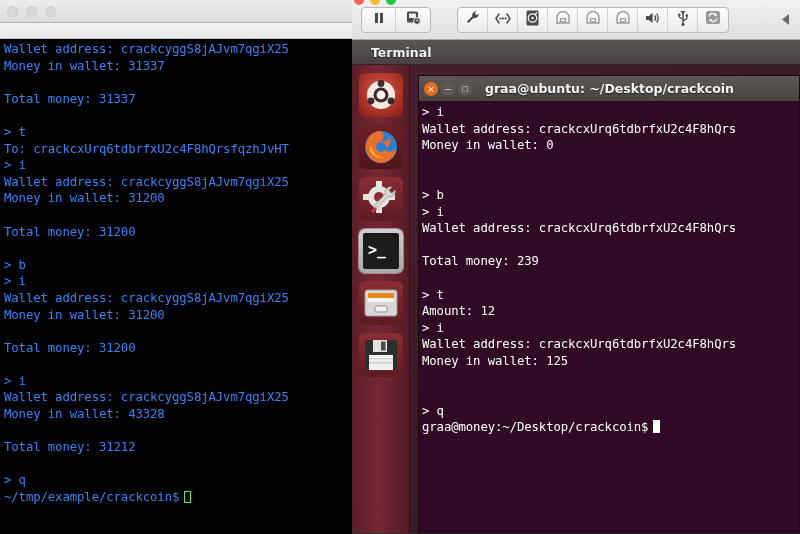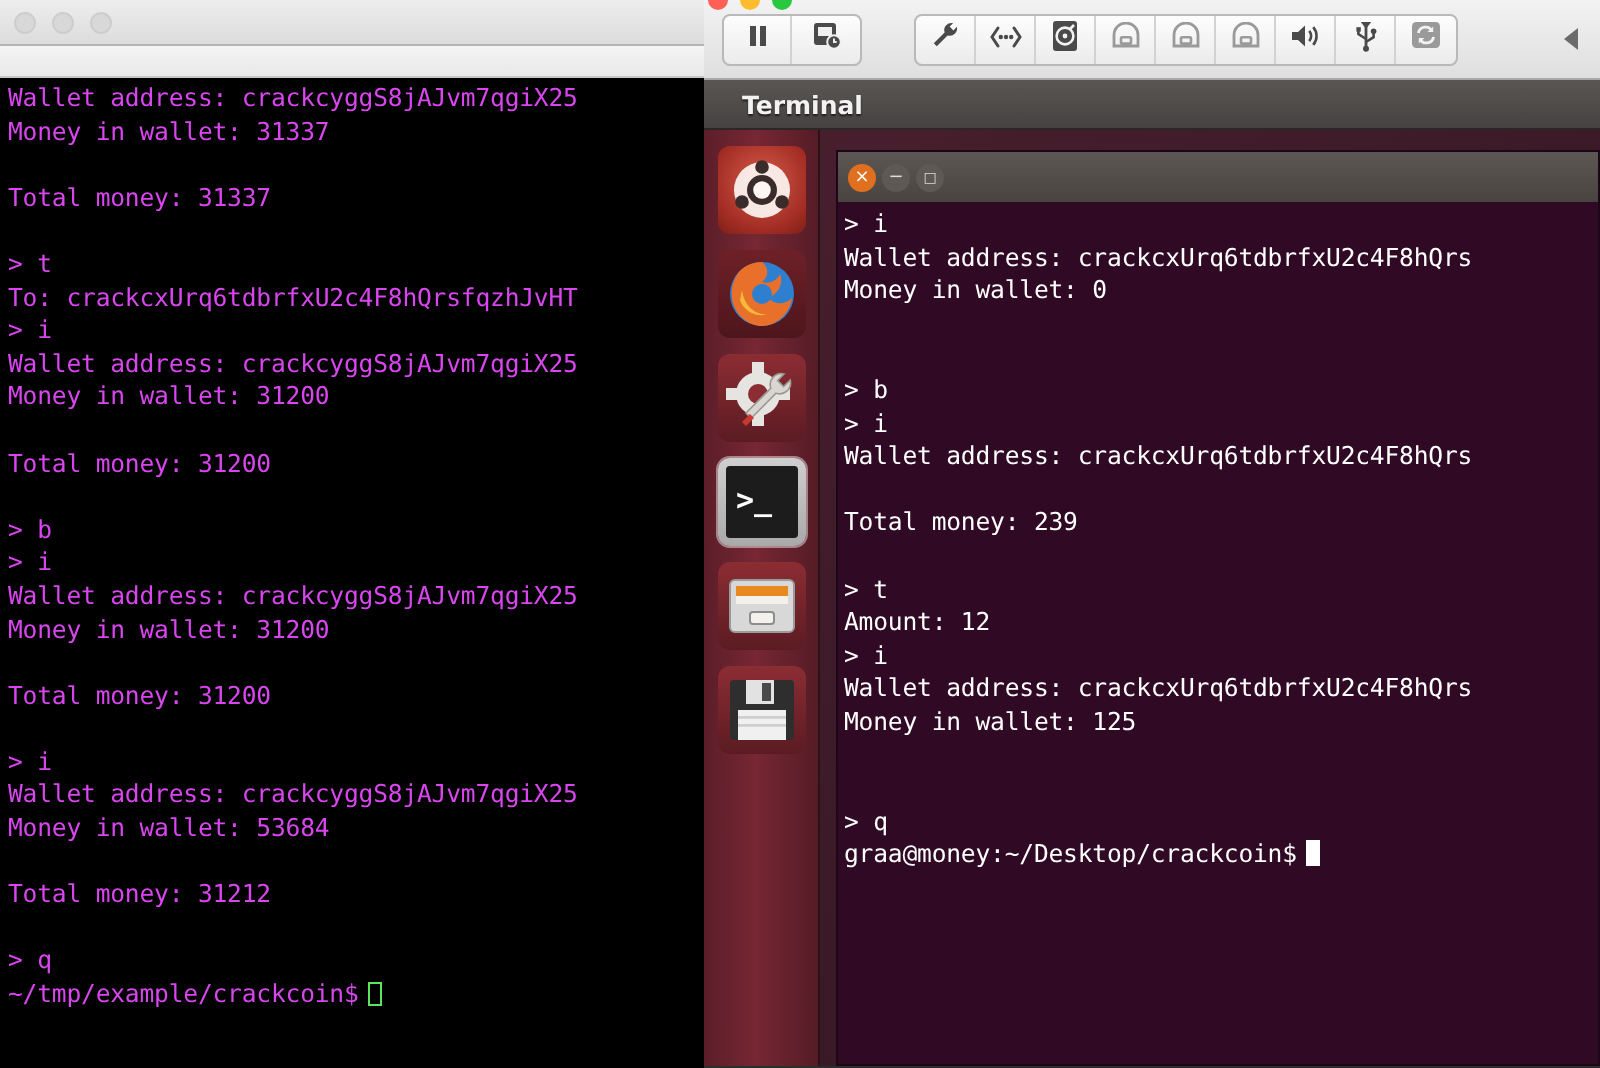--- a/index.html
+++ b/index.html
@@ -28,21 +28,21 @@
   #mac-subbar {
     height: 16px; width: 100%;
     background: linear-gradient(#f4f4f4, #e8e8e8);
     border-bottom: 1px solid #c6c6c6;
   }
   #mac-term {
     position: absolute; left: 0; top: 39px; width: 352px; height: 495px;
     background: #000; padding: 2px 0 0 4px; overflow: hidden;
   }
   .mline {
-    color: #d946ef; font-family: "DejaVu Sans Mono", monospace;
+    color: #3b82f6; font-family: "DejaVu Sans Mono", monospace;
     font-size: 12.3px; line-height: 16.6px; height: 16.6px;
     white-space: pre; letter-spacing: -0.1px;
   }
   .mline.blank { color: transparent; }
   .curs {
     display: inline-block; width: 7px; height: 12px;
     border: 1px solid #5ce65c; vertical-align: -2px; margin-left: 5px;
   }
 
   
@@ -169,21 +169,21 @@
           <div class="mline blank"> </div>
           <div class="mline">&gt; b</div>
           <div class="mline">&gt; i</div>
           <div class="mline">Wallet address: crackcyggS8jAJvm7qgiX25</div>
           <div class="mline">Money in wallet: 31200</div>
           <div class="mline blank"> </div>
           <div class="mline">Total money: 31200</div>
           <div class="mline blank"> </div>
           <div class="mline">&gt; i</div>
           <div class="mline">Wallet address: crackcyggS8jAJvm7qgiX25</div>
-          <div class="mline">Money in wallet: 53684</div>
+          <div class="mline">Money in wallet: 43328</div>
           <div class="mline blank"> </div>
           <div class="mline">Total money: 31212</div>
           <div class="mline blank"> </div>
           <div class="mline">&gt; q</div>
         </div>
       <div class="mline"><span>~/tmp/example/crackcoin$</span><span class="curs"></span></div>
     </div>
   </div>
 
   <div id="vm-window">
@@ -387,20 +387,21 @@
             <rect x="10" y="29" width="24" height="1.4" fill="#cfcfcf"></rect>
           </svg>
         </div>
       </div>
 
       <div id="ubu-term">
         <div id="ubu-titlebar">
           <div class="ubtn" style="background:#e0701f; color:#fff;">×</div>
           <div class="ubtn" style="background:#5e5955; color:#ddd;">−</div>
           <div class="ubtn" style="background:#5e5955; color:#ddd; font-size:7px;">□</div>
+          <span id="ubu-title">graa@ubuntu: ~/Desktop/crackcoin</span>
         </div>
         <div id="ubu-body">
           <div id="ubu-lines">
               <div class="uline">&gt; i</div>
               <div class="uline">Wallet address: crackcxUrq6tdbrfxU2c4F8hQrs</div>
               <div class="uline">Money in wallet: 0</div>
               <div class="uline blank"> </div>
               <div class="uline blank"> </div>
               <div class="uline">&gt; b</div>
               <div class="uline">&gt; i</div>

